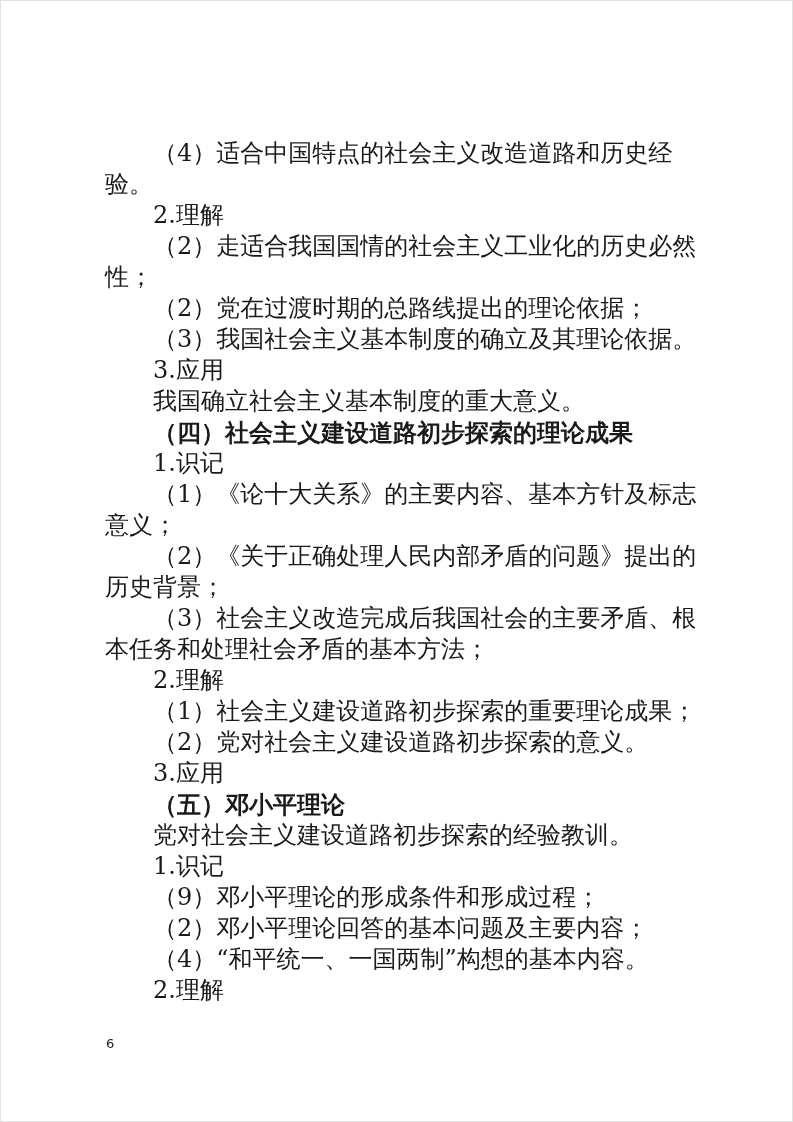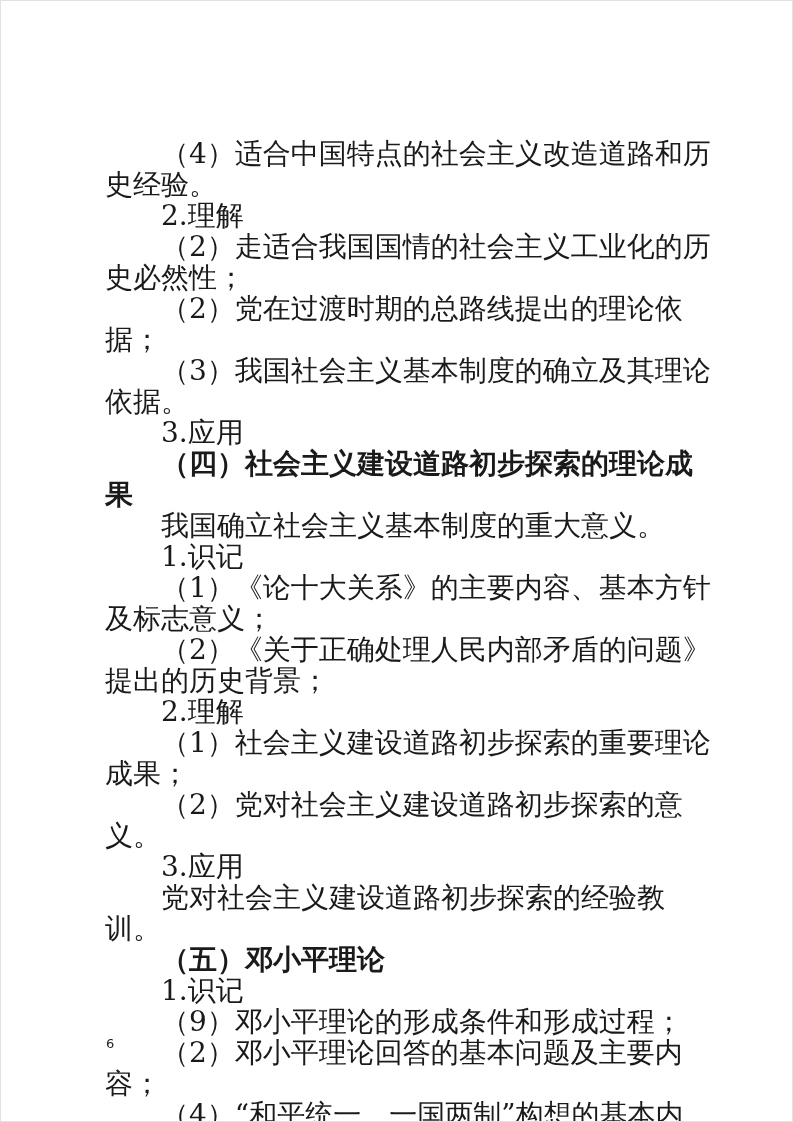--- a/index.html
+++ b/index.html
@@ -20,21 +20,21 @@
   .doc-body {
     position: absolute;
     left: 104px;
     top: 137px;
     width: 613px;
     color: #1a1a1a;
   }
   .para {
     margin: 0;
     padding: 0;
-    font-size: 28px;
+    font-size: 24px;
     line-height: 31px;
     text-indent: 2em;
     text-align: left;
     word-break: break-all;
   }
   .para.heading {
     font-weight: bold;
   }
   .page-number {
     position: absolute;
@@ -50,31 +50,32 @@
 <body>
 
 <div class="page">
   <div class="doc-body">
       <div class="para">（4）适合中国特点的社会主义改造道路和历史经验。</div>
       <div class="para">2.理解</div>
       <div class="para">（2）走适合我国国情的社会主义工业化的历史必然性；</div>
       <div class="para">（2）党在过渡时期的总路线提出的理论依据；</div>
       <div class="para">（3）我国社会主义基本制度的确立及其理论依据。</div>
       <div class="para">3.应用</div>
+      <div class="para">我国确立社会主义基本制度的重大意义。</div>
       <div class="para heading">（四）社会主义建设道路初步探索的理论成果</div>
-      <div class="para">我国确立社会主义基本制度的重大意义。</div>
       <div class="para">1.识记</div>
       <div class="para">（1）《论十大关系》的主要内容、基本方针及标志意义；</div>
       <div class="para">（2）《关于正确处理人民内部矛盾的问题》提出的历史背景；</div>
+      <div class="para">（3）社会主义改造完成后我国社会的主要矛盾、根本任务和处理社会矛盾的基本方法；</div>
       <div class="para">2.理解</div>
       <div class="para">（1）社会主义建设道路初步探索的重要理论成果；</div>
       <div class="para">（2）党对社会主义建设道路初步探索的意义。</div>
       <div class="para">3.应用</div>
+      <div class="para heading">（五）邓小平理论</div>
       <div class="para">党对社会主义建设道路初步探索的经验教训。</div>
-      <div class="para heading">（五）邓小平理论</div>
       <div class="para">1.识记</div>
       <div class="para">（9）邓小平理论的形成条件和形成过程；</div>
       <div class="para">（2）邓小平理论回答的基本问题及主要内容；</div>
       <div class="para">（4）“和平统一、一国两制”构想的基本内容。</div>
       <div class="para">2.理解</div>
     </div>
   <div class="page-number">6</div>
 </div>
 
 </body></html>

